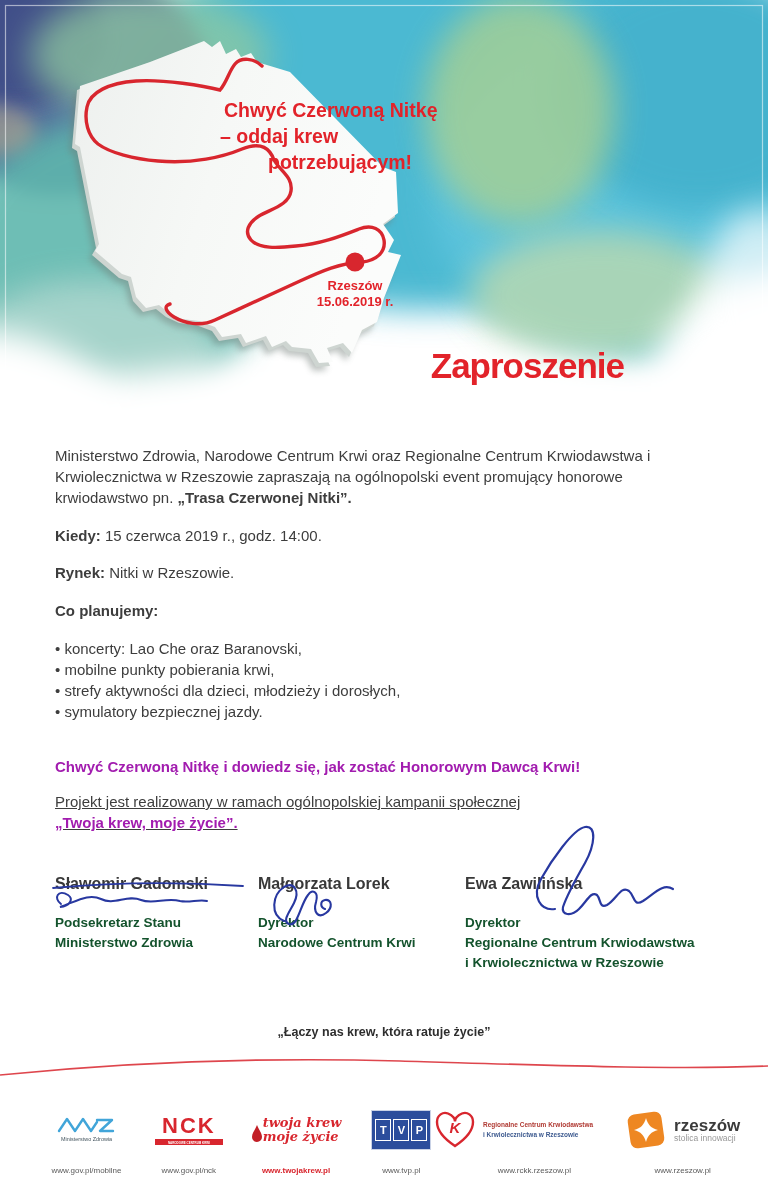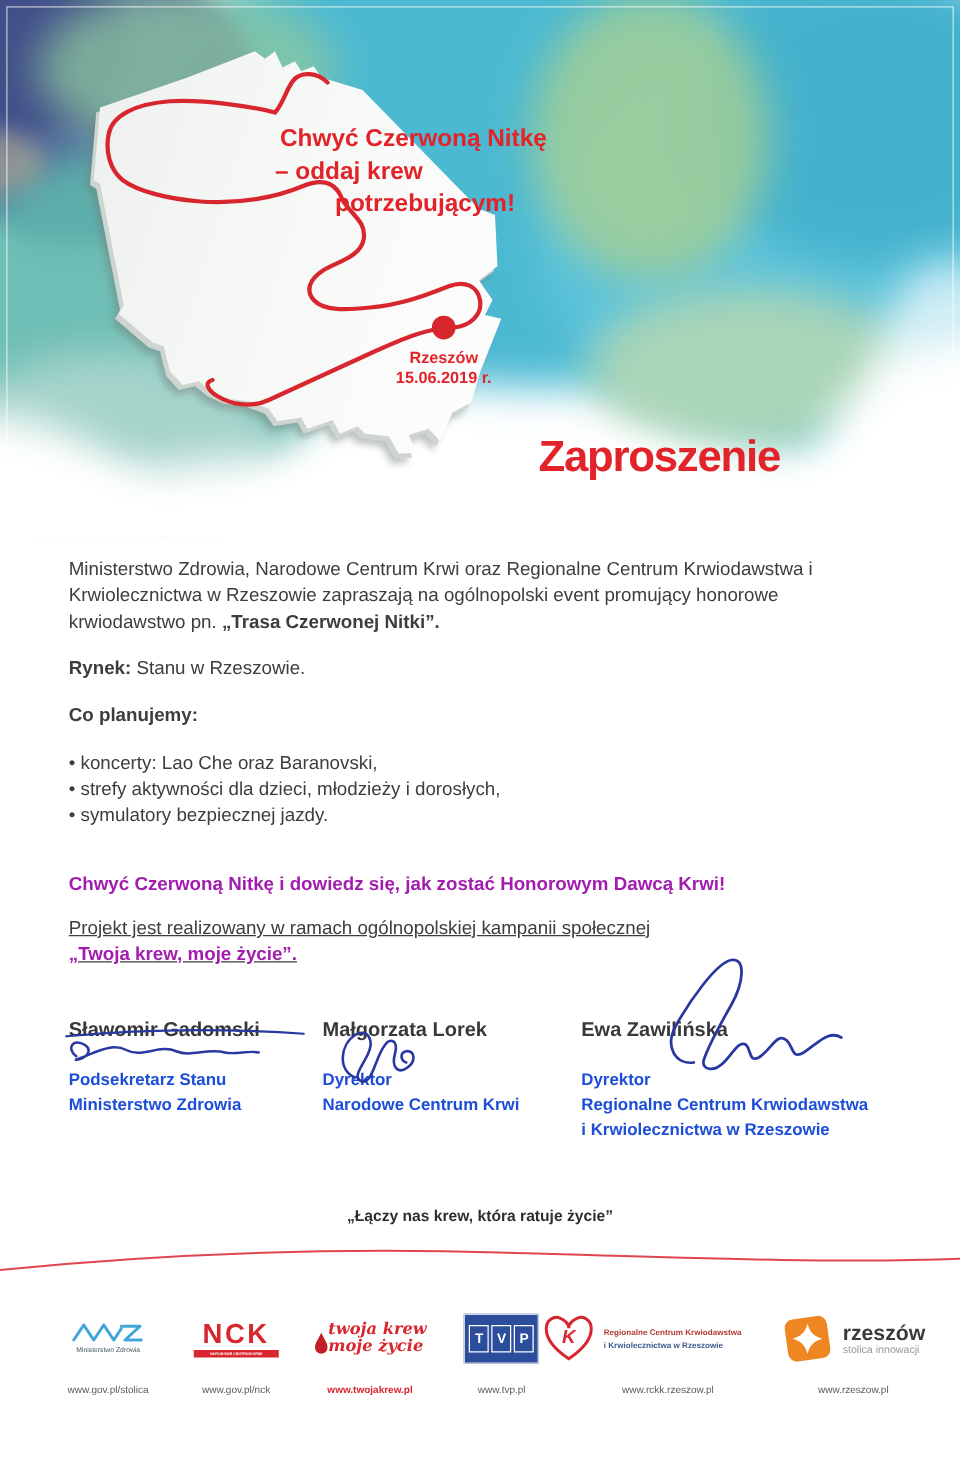--- a/index.html
+++ b/index.html
@@ -16,21 +16,21 @@
   .b{font-weight:bold;}
   .detail-line{margin-top:16px;}
   .plan-list{margin-top:17px;}
   .red{color:#a21caf;font-weight:bold;}
   .cta-line{margin-top:34px;font-size:15px;}
   .campaign{margin-top:14px;text-decoration:underline;}
   
   .sig-row{position:relative;margin-top:40px;height:150px;}
   .sig-col{position:absolute;top:0;}
   .sig-col .name{font-weight:bold;font-size:16px;color:#383838;}
-  .sig-col .titles{margin-top:19px;font-weight:bold;font-size:13.5px;line-height:20px;color:#1d4ed8;}
+  .sig-col .titles{margin-top:19px;font-weight:bold;font-size:13.5px;line-height:20px;color:#14532d;}
   .sig-ink{position:absolute;pointer-events:none;}
   .quote{margin-top:2px;text-align:center;font-weight:bold;font-size:12.5px;color:#2e2e2e;}
   
   .divider{display:block;margin-top:12px;}
   
   .footer{display:flex;justify-content:space-between;align-items:flex-start;
           padding:18px 26px 0 30px;}
   .logo-cell{display:flex;flex-direction:column;align-items:center;justify-content:flex-end;
              height:72px;}
   .logo-art{display:flex;flex-direction:column;align-items:center;justify-content:center;flex:1;}
@@ -134,27 +134,29 @@
         <text x="355" y="306" font-size="13" text-anchor="middle">15.06.2019 r.</text>
       </g>
     </svg>
     <div class="hero-title">Zaproszenie</div>
   </div>
 
   <div class="bodywrap">
 
     <div class="intro"><span>Ministerstwo Zdrowia, Narodowe Centrum Krwi oraz Regionalne Centrum Krwiodawstwa i Krwiolecznictwa w Rzeszowie zapraszają na ogólnopolski event promujący honorowe krwiodawstwo pn. </span><span class="b">„Trasa Czerwonej Nitki”.</span></div>
 
-
-    <div class="detail-line"><span class="b">Rynek:</span><span> Stanu w Rzeszowie.</span></div>
+    <div class="detail-line" style="margin-top:17px;"><span class="b">Kiedy:</span><span> 15 czerwca 2019 r., godz. 14:00.</span></div>
+
+    <div class="detail-line"><span class="b">Rynek:</span><span> Nitki w Rzeszowie.</span></div>
 
     <div class="detail-line b" style="margin-top:17px;">Co planujemy:</div>
 
     <div class="plan-list">
       <div>• koncerty: Lao Che oraz Baranovski,</div>
+      <div>• mobilne punkty pobierania krwi,</div>
       <div>• strefy aktywności dla dzieci, młodzieży i dorosłych,</div>
       <div>• symulatory bezpiecznej jazdy.</div>
     </div>
 
     <div class="cta-line red">Chwyć Czerwoną Nitkę i dowiedz się, jak zostać Honorowym Dawcą Krwi!</div>
 
     <div class="campaign">
       <span>Projekt jest realizowany w ramach ogólnopolskiej kampanii społecznej</span><br>
       <span class="red">„Twoja krew, moje życie”.</span>
     </div>
@@ -207,21 +209,21 @@
   <div class="footer">
 
     <div class="logo-cell" style="width:118px;">
       <div class="logo-art">
         <svg width="60" height="20" viewBox="0 0 60 20">
           <polyline points="3,16 11,4 19,16 27,4 35,16 41,7" fill="none" stroke="#41a5d9" stroke-width="2.4" stroke-linecap="round" stroke-linejoin="round"></polyline>
           <path d="M41,5 H56 L44,16 H57" fill="none" stroke="#41a5d9" stroke-width="2.4" stroke-linecap="round" stroke-linejoin="round"></path>
         </svg>
         <div class="mz-caption">Ministerstwo Zdrowia</div>
       </div>
-      <div class="logo-url">www.gov.pl/stolica</div>
+      <div class="logo-url">www.gov.pl/mobilne</div>
     </div>
 
     <div class="logo-cell" style="width:96px;">
       <div class="logo-art">
         <div class="nck-text">NCK</div>
         <div class="nck-bar">
             <span>NARODOWE CENTRUM KRWI</span>
           </div>
       </div>
       <div class="logo-url">www.gov.pl/nck</div>

